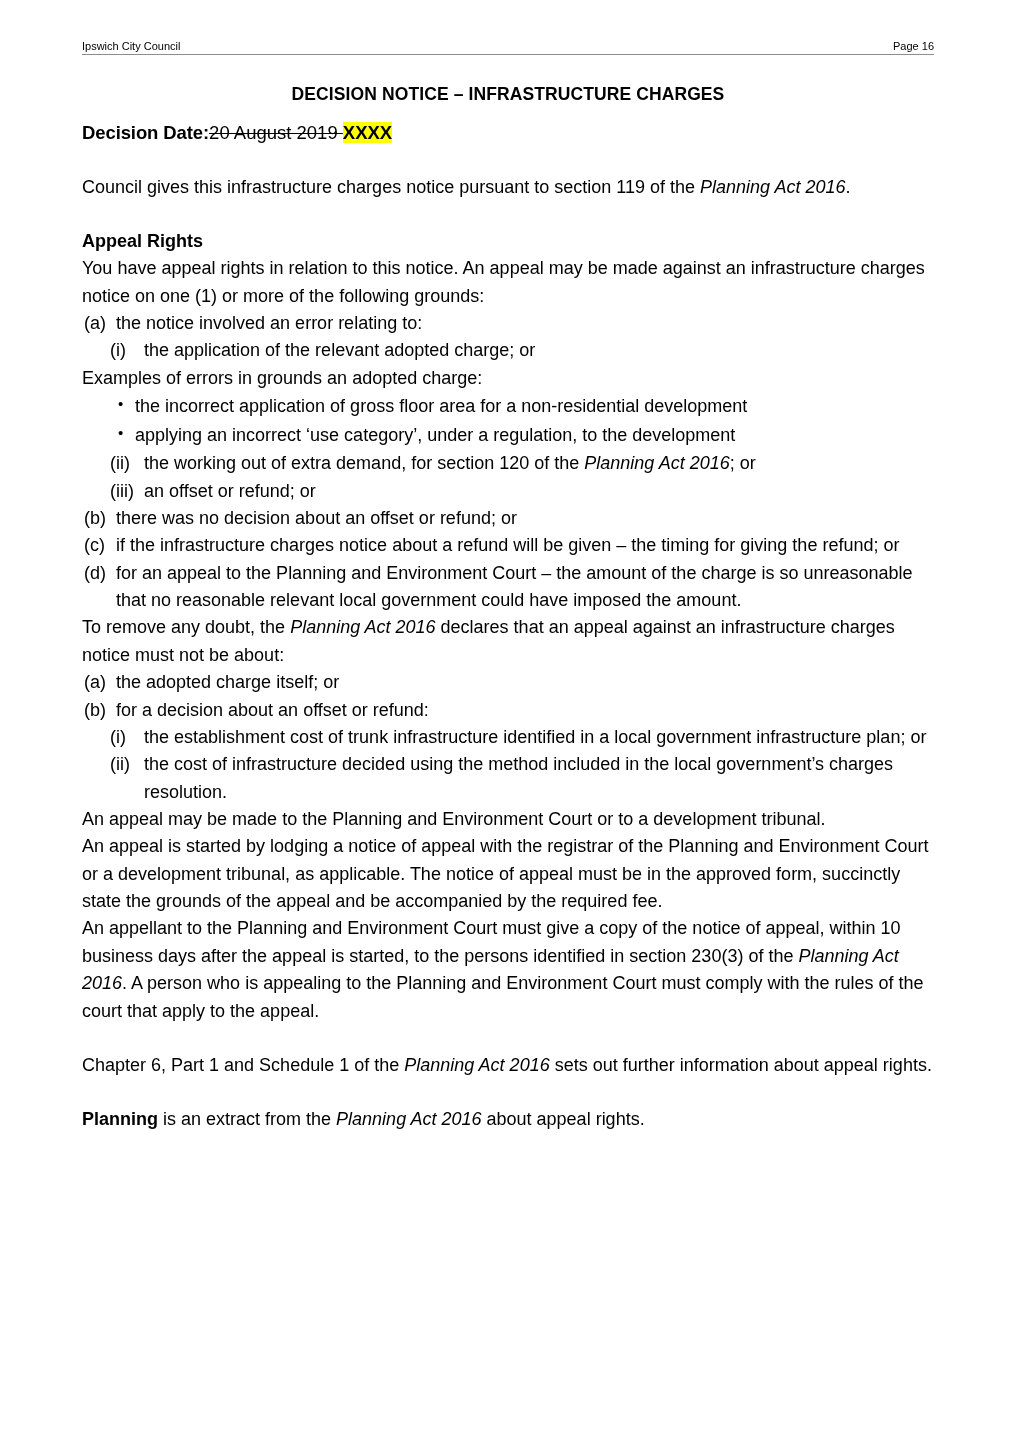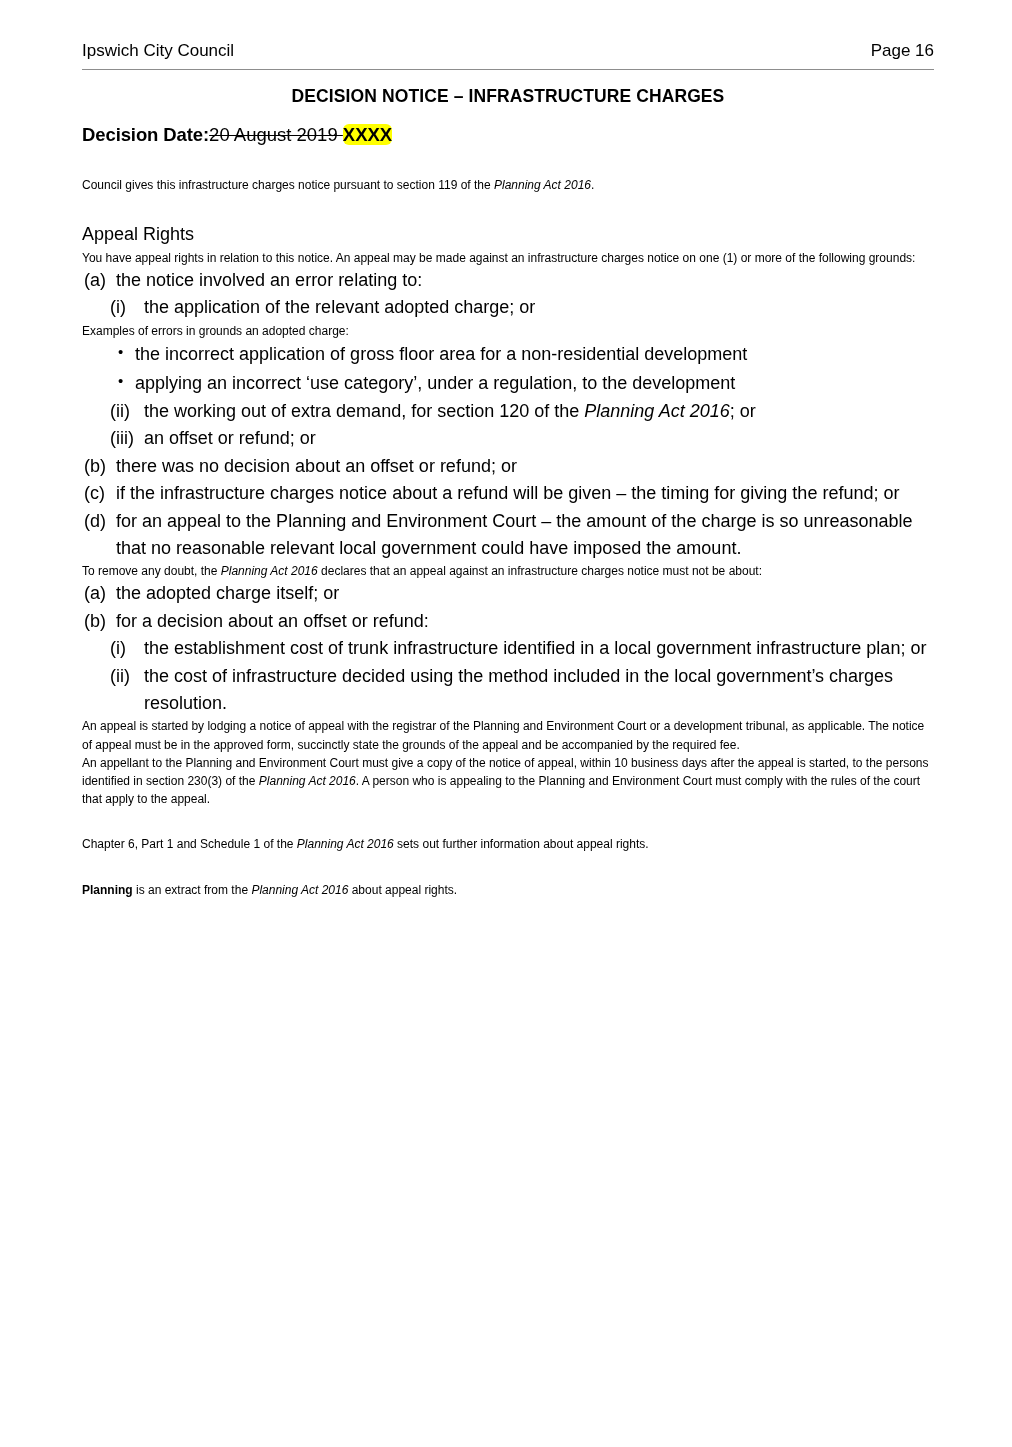--- a/index.html
+++ b/index.html
@@ -22,51 +22,51 @@
     box-sizing: border-box;
     padding: 40px 78px 0 82px;
     background: #ffffff;
   }
 
   
   .doc-header {
     display: flex;
     justify-content: space-between;
     align-items: baseline;
-    font-size: 17px;
+    font-size: 11px;
     line-height: 1.25;
-    padding-bottom: 8px;
+    padding-bottom: 0;
     border-bottom: 1.6px solid #8d8d8d;
-    margin-bottom: 16px;
+    margin-bottom: 29px;
   }
   .doc-header .left  { text-align: left; }
   .doc-header .right { text-align: right; }
 
   
   .doc-title {
     text-align: center;
     font-weight: bold;
     font-size: 17.5px;
     letter-spacing: .1px;
     margin: 6px 0 14px 0;
   }
 
   
   .para {
-    font-size: 12px;
+    font-size: 18px;
     line-height: 1.52;
     margin: 0 0 0 0;
     text-align: left;
   }
   .spacer-line { height: 27px; }
 
   .heading {
     font-size: 18px;
     line-height: 1.52;
-    font-weight: normal;
+    font-weight: bold;
     margin: 0;
   }
 
   
   .decision-date {
     font-size: 18.5px;
     line-height: 1.5;
     margin: 0;
   }
   .dd-label {
@@ -74,21 +74,20 @@
     letter-spacing: -0.1px;
     margin-top: 20px;
   }
   .dd-struck {
     text-decoration: line-through;
     text-decoration-thickness: 1.4px;
   }
   .dd-new {
     font-weight: bold;
     background: #ffff00;
-    border-radius: 6px;
   }
 
   
   .list {
     margin: 0;
     padding: 0;
     list-style: none;
   }
   .li {
     display: flex;
@@ -221,20 +220,21 @@
     <div class="li">
       <span class="li-marker">(i)</span>
       <span class="li-text">the establishment cost of trunk infrastructure identified in a local government infrastructure plan; or</span>
     </div>
     <div class="li">
       <span class="li-marker">(ii)</span>
       <span class="li-text">the cost of infrastructure decided using the method included in the local government’s charges resolution.</span>
     </div>
   </div>
 
+  <p class="para">An appeal may be made to the Planning and Environment Court or to a development tribunal.</p>
   <p class="para">An appeal is started by lodging a notice of appeal with the registrar of the Planning and Environment Court or a development tribunal, as applicable.  The notice of appeal must be in the approved form, succinctly state the grounds of the appeal and be accompanied by the required fee.</p>
 
   <p class="para"><span>An appellant to the Planning and Environment Court must give a copy of the notice of appeal, within 10 business days after the appeal is started, to the persons identified in section 230(3) of the </span><em class="act">Planning Act 2016</em><span>.  A person who is appealing to the Planning and Environment Court must comply with the rules of the court that apply to the appeal.</span></p>
 
   <div class="spacer-line"></div>
 
   <p class="para"><span>Chapter 6, Part 1 and Schedule 1 of the </span><em class="act">Planning Act 2016</em><span> sets out further information about appeal rights.</span></p>
 
   <div class="spacer-line"></div>
 

